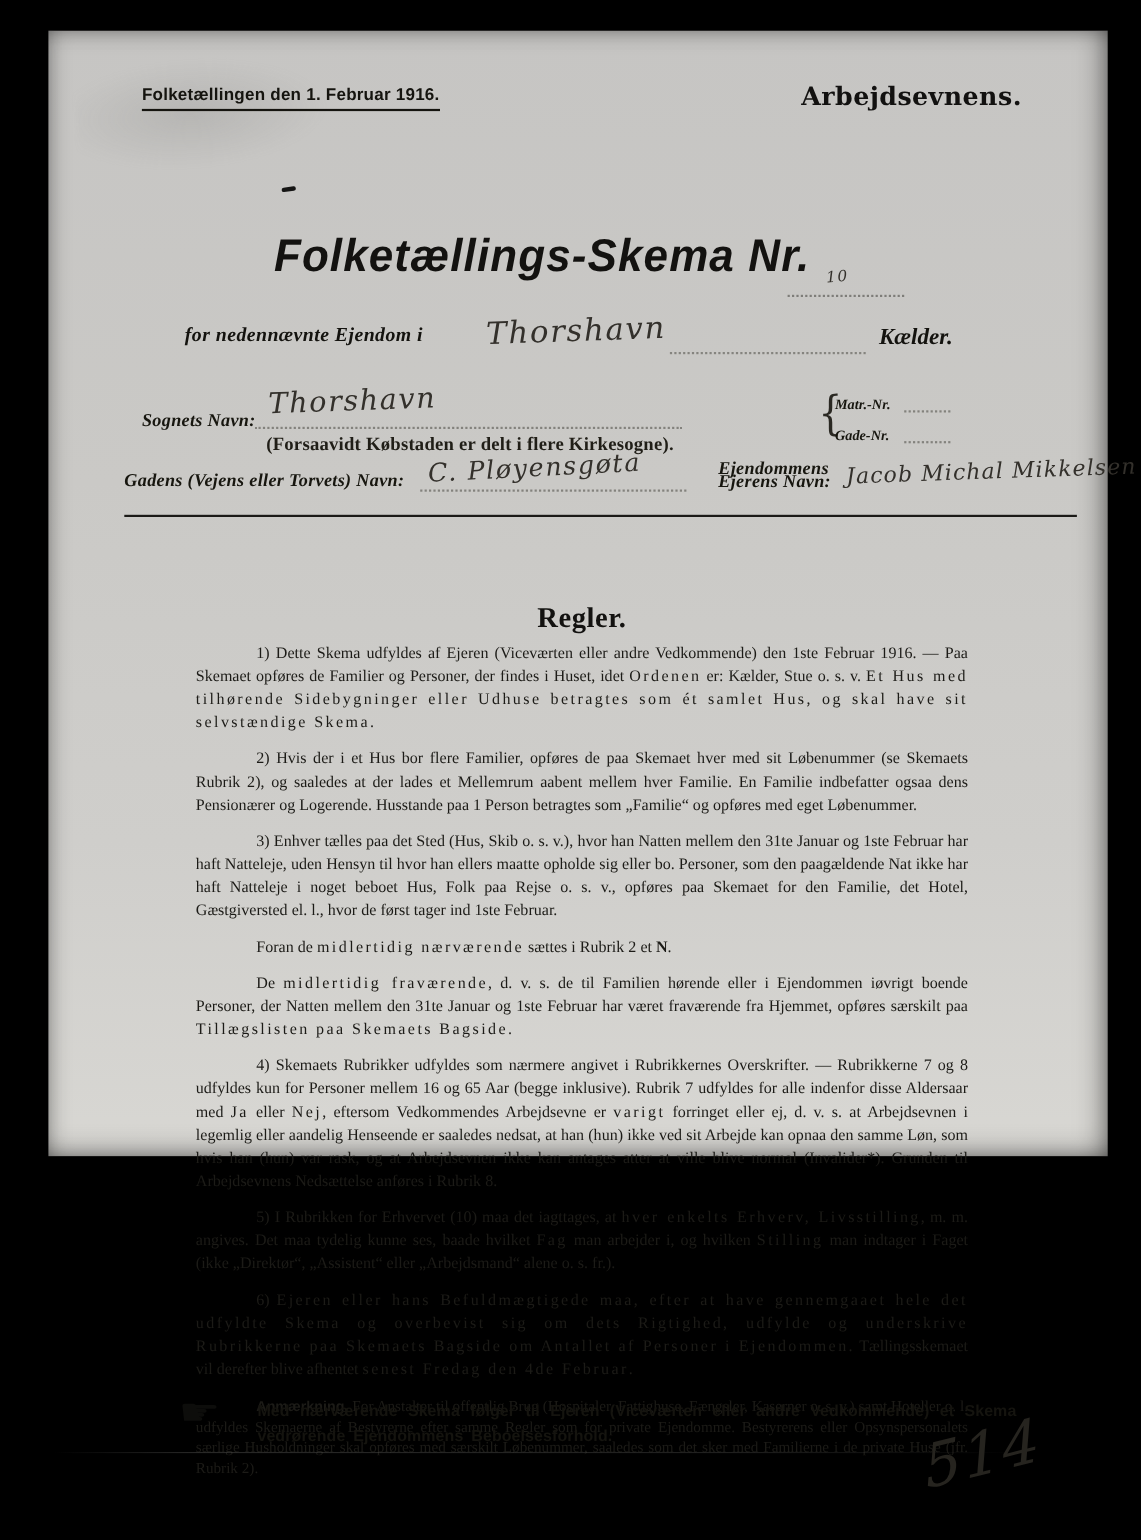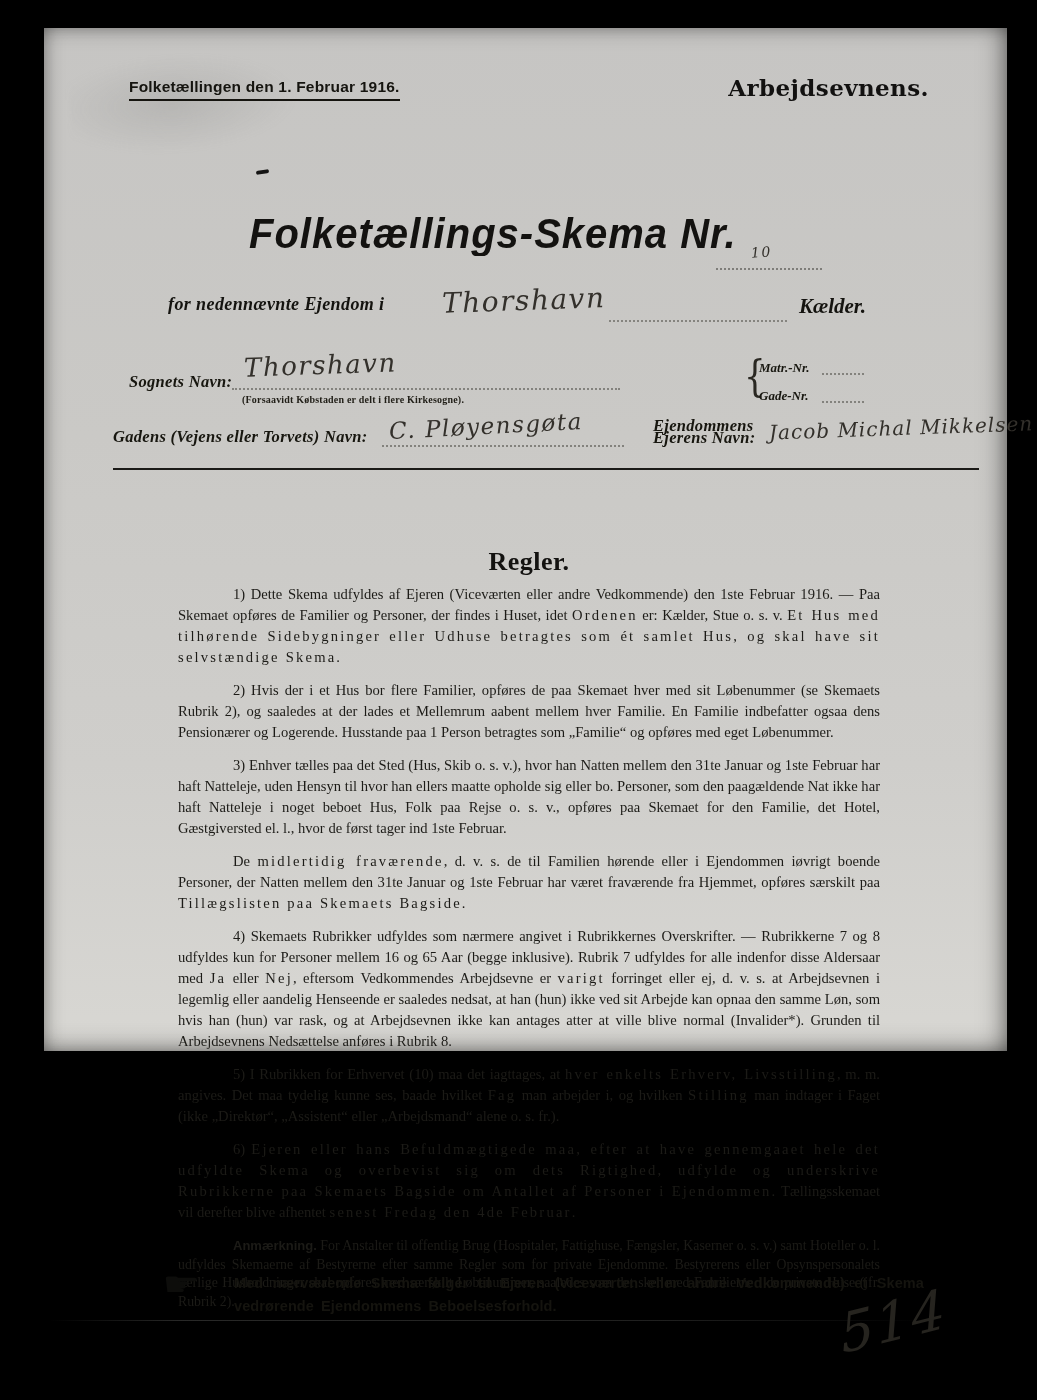--- a/index.html
+++ b/index.html
@@ -75,21 +75,21 @@
   .field-label{
     position:absolute;font-family:"Liberation Serif",serif;font-weight:700;font-style:italic;
     font-size:16.5px;color:#17160f;white-space:nowrap;letter-spacing:.3px;
   }
   .lbl-parish{left:85px;top:344px;}
   .lbl-street{left:69px;top:399px;}
   .lbl-property{left:609px;top:348px;margin-top:40px;}
   .lbl-owner{left:609px;top:400px;}
   .parish-note{
     position:absolute;left:198px;top:366px;
-    font-family:"Liberation Serif",serif;font-weight:700;font-size:10px;
+    font-family:"Liberation Serif",serif;font-weight:700;font-size:17px;
     color:#201e17;letter-spacing:.2px;
   }
   .property-brace{
     position:absolute;left:700px;top:328px;font-family:"DejaVu Serif",serif;
     font-size:34px;font-weight:400;color:#2a2822;transform:scaleY(1.25);
   }
   .nr-label{
     position:absolute;font-family:"Liberation Serif",serif;font-weight:700;font-style:italic;
     font-size:13px;color:#17160f;white-space:nowrap;
   }
@@ -172,20 +172,21 @@
   <div class="field-label lbl-owner">Ejerens Navn:</div>
   <div class="handwriting hw-owner">Jacob Michal Mikkelsen</div>
 
   <div class="hrule"></div>
 
   <div class="rules-heading">Regler.</div>
   <div class="rules-body">
       <p class="rule-para"><span>1) Dette Skema udfyldes af Ejeren (Viceværten eller andre Vedkommende) den 1ste Februar 1916. — Paa Skemaet opføres de Familier og Personer, der findes i Huset, idet </span><span class="sp">Ordenen</span><span> er: Kælder, Stue o. s. v. </span><span class="sp">Et Hus med tilhørende Sidebygninger eller Udhuse betragtes som ét samlet Hus, og skal have sit selvstændige Skema.</span></p>
       <p class="rule-para"><span>2) Hvis der i et Hus bor flere Familier, opføres de paa Skemaet hver med sit Løbenummer (se Skemaets Rubrik 2), og saaledes at der lades et Mellemrum aabent mellem hver Familie. En Familie indbefatter ogsaa dens Pensionærer og Logerende. Husstande paa 1 Person betragtes som „Familie“ og opføres med eget Løbenummer.</span></p>
       <p class="rule-para tight"><span>3) Enhver tælles paa det Sted (Hus, Skib o. s. v.), hvor han Natten mellem den 31te Januar og 1ste Februar har haft Natteleje, uden Hensyn til hvor han ellers maatte opholde sig eller bo. Personer, som den paagældende Nat ikke har haft Natteleje i noget beboet Hus, Folk paa Rejse o. s. v., opføres paa Skemaet for den Familie, det Hotel, Gæstgiversted el. l., hvor de først tager ind 1ste Februar.</span></p>
+      <p class="rule-para tight"><span>Foran de </span><span class="sp">midlertidig nærværende</span><span> sættes i Rubrik 2 et </span><span class="bold">N</span><span>.</span></p>
       <p class="rule-para"><span>De </span><span class="sp">midlertidig fraværende</span><span>, d. v. s. de til Familien hørende eller i Ejendommen iøvrigt boende Personer, der Natten mellem den 31te Januar og 1ste Februar har været fraværende fra Hjemmet, opføres særskilt paa </span><span class="sp">Tillægslisten paa Skemaets Bagside</span><span>.</span></p>
       <p class="rule-para"><span>4) Skemaets Rubrikker udfyldes som nærmere angivet i Rubrikkernes Overskrifter. — Rubrikkerne 7 og 8 udfyldes kun for Personer mellem 16 og 65 Aar (begge inklusive). Rubrik 7 udfyldes for alle indenfor disse Aldersaar med </span><span class="sp">Ja</span><span> eller </span><span class="sp">Nej</span><span>, eftersom Vedkommendes Arbejdsevne er </span><span class="sp">varigt</span><span> forringet eller ej, d. v. s. at Arbejdsevnen i legemlig eller aandelig Henseende er saaledes nedsat, at han (hun) ikke ved sit Arbejde kan opnaa den samme Løn, som hvis han (hun) var rask, og at Arbejdsevnen ikke kan antages atter at ville blive normal (Invalider*). Grunden til Arbejdsevnens Nedsættelse anføres i Rubrik 8.</span></p>
       <p class="rule-para"><span>5) I Rubrikken for Erhvervet (10) maa det iagttages, at </span><span class="sp">hver enkelts Erhverv, Livsstilling</span><span>, m. m. angives. Det maa tydelig kunne ses, baade hvilket </span><span class="sp">Fag</span><span> man arbejder i, og hvilken </span><span class="sp">Stilling</span><span> man indtager i Faget (ikke „Direktør“, „Assistent“ eller „Arbejdsmand“ alene o. s. fr.).</span></p>
       <p class="rule-para"><span>6) </span><span class="sp">Ejeren eller hans Befuldmægtigede maa, efter at have gennemgaaet hele det udfyldte Skema og overbevist sig om dets Rigtighed, udfylde og underskrive Rubrikkerne paa Skemaets Bagside om Antallet af Personer i Ejendommen.</span><span> Tællingsskemaet vil derefter blive afhentet </span><span class="sp">senest Fredag den 4de Februar</span><span>.</span></p>
       <p class="rule-para anm"><span class="bold sans">Anmærkning.</span><span> For Anstalter til offentlig Brug (Hospitaler, Fattighuse, Fængsler, Kaserner o. s. v.) samt Hoteller o. l. udfyldes Skemaerne af Bestyrerne efter samme Regler som for private Ejendomme. Bestyrerens eller Opsynspersonalets særlige Husholdninger skal opføres med særskilt Løbenummer, saaledes som det sker med Familierne i de private Huse (jfr. Rubrik 2).</span></p>
     </div>
 
   <div class="manicule">☛</div>
   <div class="footer-note">Med nærværende Skema følger til Ejeren (Viceværten eller andre Vedkommende) et Skema vedrørende Ejendommens Beboelsesforhold.</div>
   <div class="scratch"></div>

